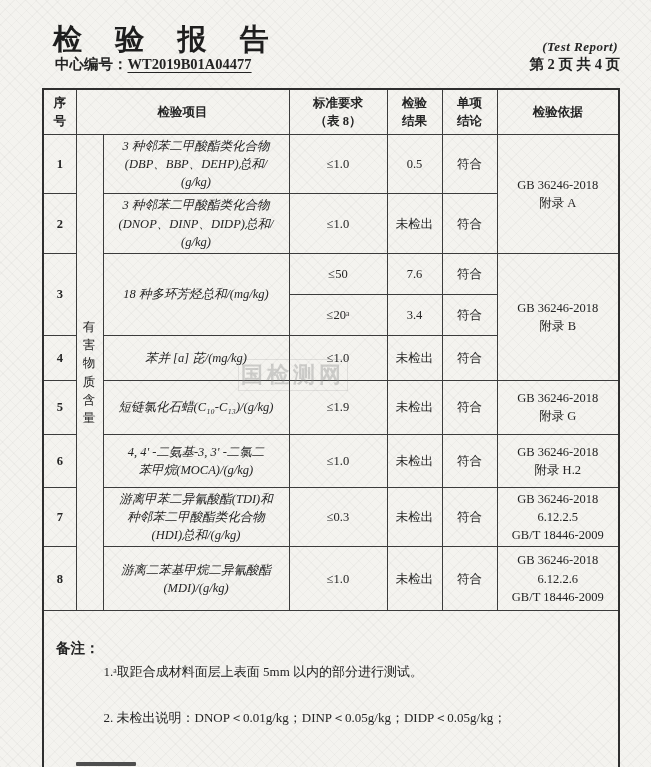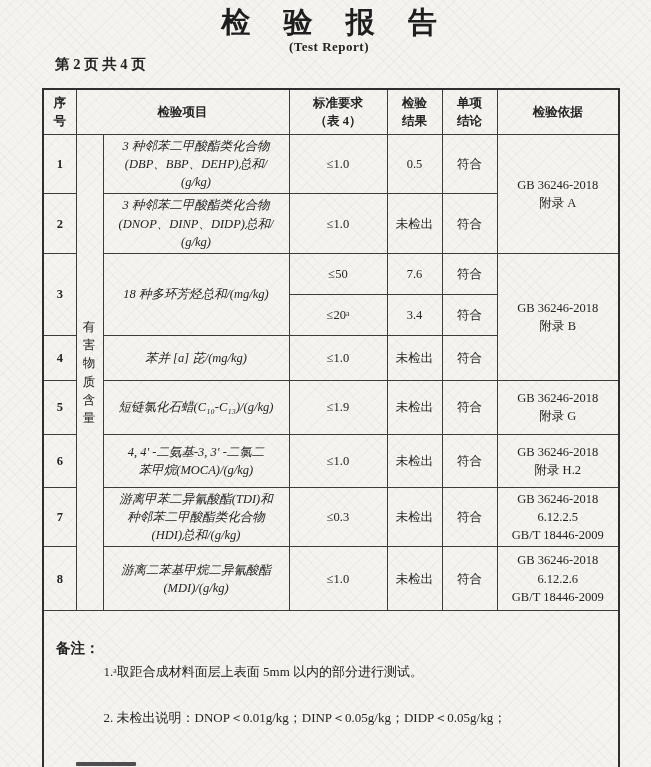--- a/index.html
+++ b/index.html
@@ -8,27 +8,27 @@
     width:651px;height:767px;
     background-color:#f4f3ef;
     background-image:
       repeating-linear-gradient(45deg, rgba(60,60,60,0.035) 0 1px, transparent 1px 7px),
       repeating-linear-gradient(-45deg, rgba(60,60,60,0.03) 0 1px, transparent 1px 8px);
     font-family:"Liberation Serif","DejaVu Serif",serif;
     color:#242424;
     overflow:hidden;
   }
   .doc-title{
-    position:absolute;top:3px;left:40px;width:578px;
-    text-align:center;font-size:29px;font-weight:bold;
+    position:absolute;top:20px;left:40px;width:578px;
+    font-size:29px;font-weight:bold;
     letter-spacing:13px;text-indent:13px;color:#1e1e1e;
   }
   .doc-subtitle{
     position:absolute;top:39px;left:40px;width:578px;
-    text-align:center;font-size:13px;font-weight:bold;letter-spacing:0.5px;
+    text-align:right;font-size:13px;font-weight:bold;letter-spacing:0.5px;font-style:italic;
   }
   .meta-row{
     position:absolute;top:55px;left:55px;width:565px;
     display:flex;justify-content:space-between;align-items:baseline;
     font-size:14.5px;font-weight:bold;
   }
   .report-no{text-decoration:underline;text-underline-offset:3px;}
   table.report{
     position:absolute;left:42px;top:88px;width:578px;
     border-collapse:collapse;table-layout:fixed;
@@ -77,40 +77,43 @@
 </style>
 </head>
 <body>
 
 <div class="page">
 
   <div class="doc-title">检 验 报 告</div>
   <div class="doc-subtitle">(Test Report)</div>
 
   <div class="meta-row">
+    <div>
+      <span>中心编号：</span><span class="report-no">WT2019B01A04477</span>
+    </div>
     <div>第 2 页 共 4 页</div>
   </div>
 
   <table class="report">
     <colgroup>
       <col style="width:33px">
         <col style="width:27px">
         <col style="width:186px">
       <col style="width:98px">
         <col style="width:55px">
         <col style="width:55px">
         <col style="width:122px">
     </colgroup>
     <tbody>
       <tr class="hdr h-hdr">
         <td>序
 号</td>
         <td colspan="2">检验项目</td>
         <td>标准要求
-（表 4）</td>
+（表 8）</td>
         <td>检验
 结果</td>
         <td>单项
 结论</td>
         <td>检验依据</td>
       </tr>
 
       <tr class="h-r1">
         <td class="row-no">1</td>
         <td class="cat-cell" rowspan="9">有
@@ -222,15 +225,16 @@
                 
                 
               </div>
             </div>
           </div>
         </td>
       </tr>
     </tbody>
   </table>
 
+  <div class="watermark">国检测网</div>
   <div class="stamp-fragment"></div>
 
 </div>
 
 </body></html>

